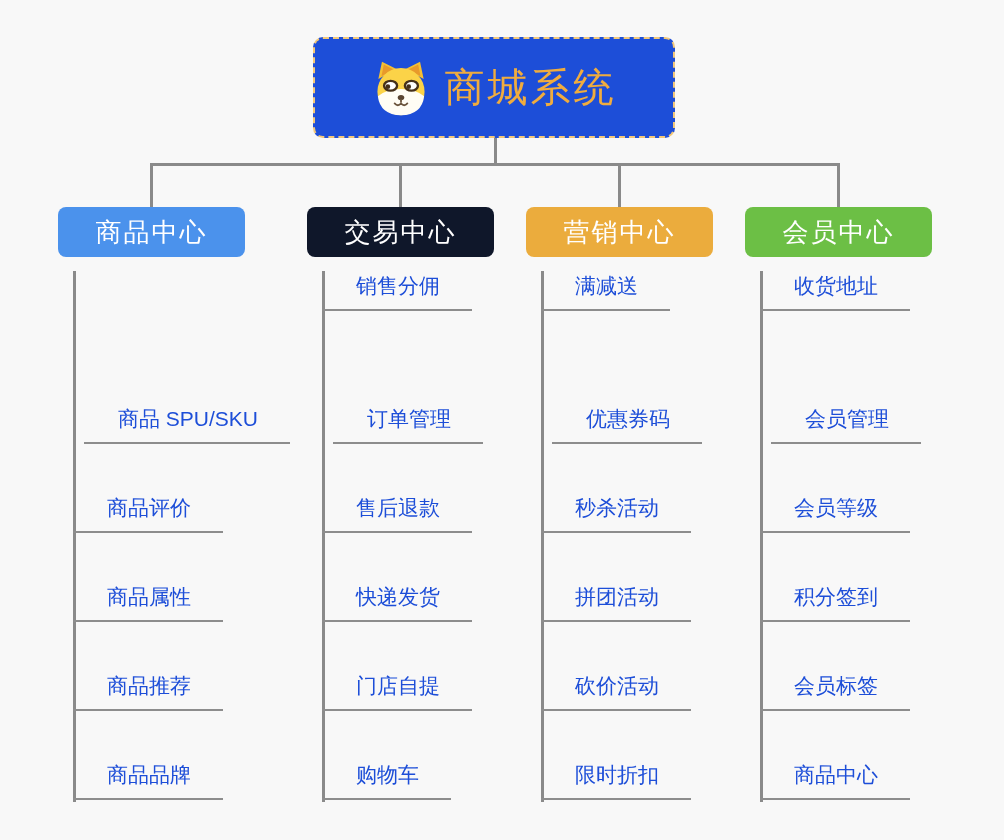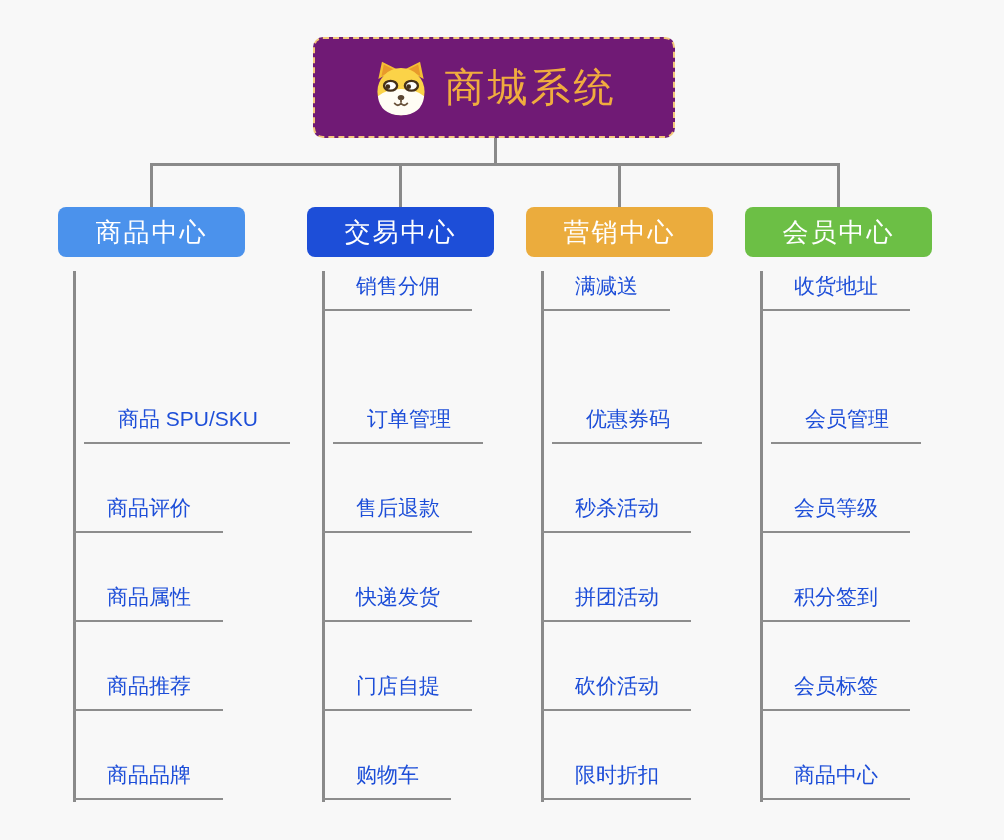--- a/index.html
+++ b/index.html
@@ -18,21 +18,21 @@
     stroke: #8a8a8a;
     stroke-width: 3;
     fill: none;
   }
 
   
   .root-node {
     position: absolute;
     left: 313px; top: 37px;
     width: 362px; height: 101px;
-    background: #701a75;
+    background: #1d4ed8;
     border: 2px dashed #f3c878;
     border-radius: 10px;
     display: flex;
     align-items: center;
     justify-content: center;
     gap: 15px;
   }
   .root-title {
     font-size: 40px;
     letter-spacing: 3px;
@@ -135,21 +135,21 @@
       <div class="rail"></div>
       <div class="child">商品 SPU/SKU</div>
       <div class="child">商品评价</div>
       <div class="child">商品属性</div>
       <div class="child">商品推荐</div>
       <div class="child">商品品牌</div>
     </div>
   </div>
 
   <div class="branch b1">
-    <div class="branch-box" style="background-color: #1d4ed8;">交易中心</div>
+    <div class="branch-box" style="background-color: #0f172a;">交易中心</div>
     <div class="column">
       <div class="rail"></div>
       <div class="child">订单管理</div>
       <div class="child">售后退款</div>
       <div class="child">快递发货</div>
       <div class="child">门店自提</div>
       <div class="child">购物车</div>
       <div class="child">销售分佣</div>
     </div>
   </div>

